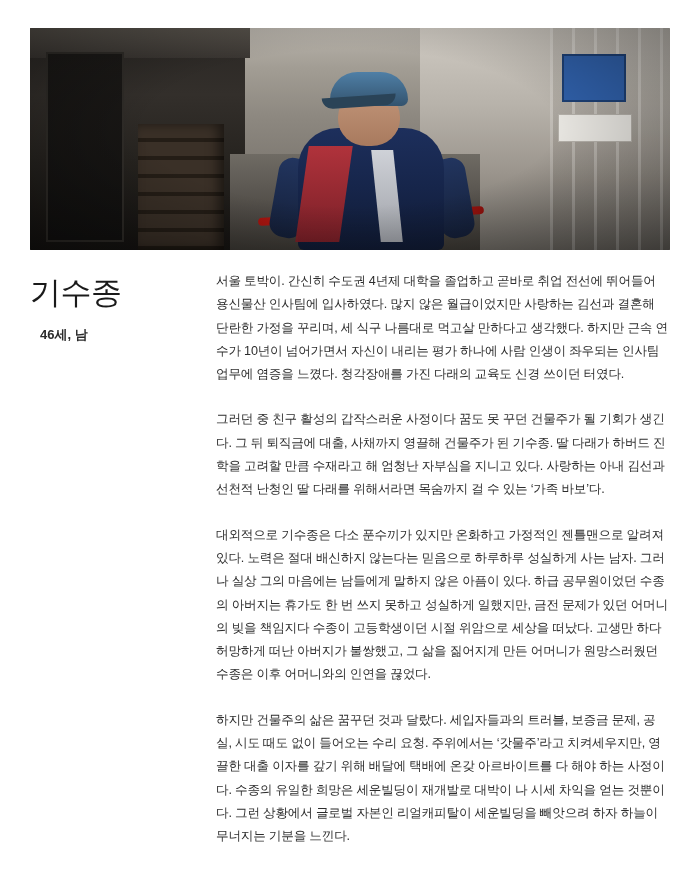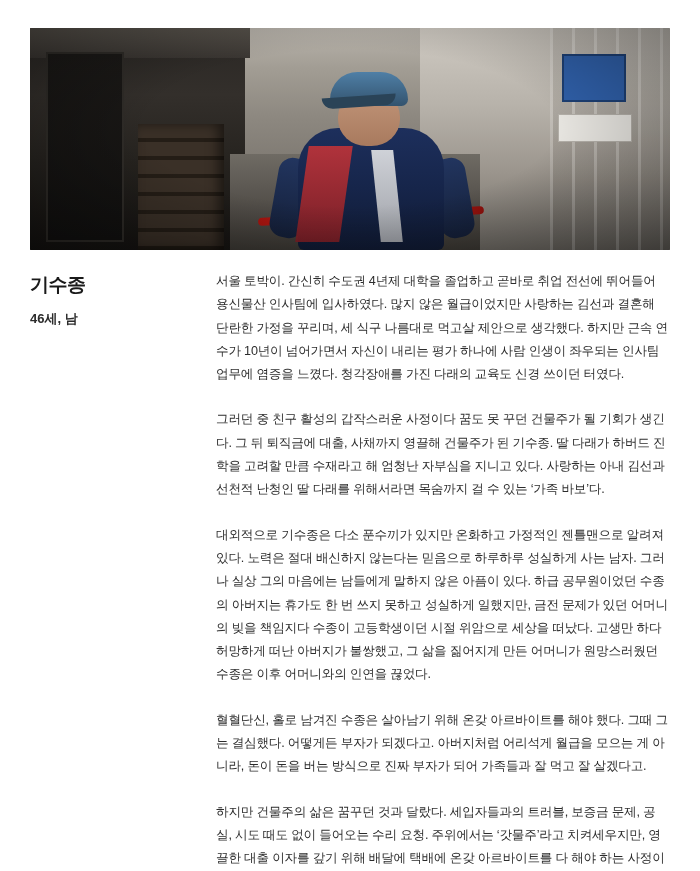--- a/index.html
+++ b/index.html
@@ -178,31 +178,31 @@
   .content {
     display: flex;
     margin-top: 18px;
   }
   .left-col {
     width: 186px;
     flex: 0 0 186px;
     padding-top: 4px;
   }
   .char-name {
-    font-size: 19px;
-    font-weight: bold;
+    font-size: 31px;
+    font-weight: normal;
     letter-spacing: -0.5px;
     color: #1a1a1a;
     margin: 0 0 12px 0;
   }
   .char-meta {
     font-size: 13px;
     font-weight: bold;
     color: #2b2b2b;
-    margin: 0;
+    margin: 10px;
   }
   .right-col {
     flex: 1 1 auto;
     padding-top: 2px;
   }
   .right-col p {
     margin: 0 0 22px 0;
     font-size: 12.6px;
     line-height: 1.85;
     color: #2c2c2c;
@@ -240,22 +240,21 @@
     </div>
     <div class="vignette"></div>
   </div>
 
   <div class="content">
     <div class="left-col">
       <h1 class="char-name">기수종</h1>
       <p class="char-meta">46세, 남</p>
     </div>
     <div class="right-col">
-      <p>서울 토박이. 간신히 수도권 4년제 대학을 졸업하고 곧바로 취업 전선에 뛰어들어 용신물산 인사팀에 입사하였다. 많지 않은 월급이었지만 사랑하는 김선과 결혼해 단란한 가정을 꾸리며, 세 식구 나름대로 먹고살 제안으로 생각했다. 하지만 근속 연수가 10년이 넘어가면서 자신이 내리는 평가 하나에 사람 인생이 좌우되는 인사팀 업무에 염증을 느꼈다. 청각장애를 가진 다래의 교육도 신경 쓰이던 터였다.</p>
+      <p>서울 토박이. 간신히 수도권 4년제 대학을 졸업하고 곧바로 취업 전선에 뛰어들어 용신물산 인사팀에 입사하였다. 많지 않은 월급이었지만 사랑하는 김선과 결혼해 단란한 가정을 꾸리며, 세 식구 나름대로 먹고살 만하다고 생각했다. 하지만 근속 연수가 10년이 넘어가면서 자신이 내리는 평가 하나에 사람 인생이 좌우되는 인사팀 업무에 염증을 느꼈다. 청각장애를 가진 다래의 교육도 신경 쓰이던 터였다.</p>
       <p>그러던 중 친구 활성의 갑작스러운 사정이다 꿈도 못 꾸던 건물주가 될 기회가 생긴다. 그 뒤 퇴직금에 대출, 사채까지 영끌해 건물주가 된 기수종. 딸 다래가 하버드 진학을 고려할 만큼 수재라고 해 엄청난 자부심을 지니고 있다. 사랑하는 아내 김선과 선천적 난청인 딸 다래를 위해서라면 목숨까지 걸 수 있는 ‘가족 바보’다.</p>
       <p>대외적으로 기수종은 다소 푼수끼가 있지만 온화하고 가정적인 젠틀맨으로 알려져 있다. 노력은 절대 배신하지 않는다는 믿음으로 하루하루 성실하게 사는 남자. 그러나 실상 그의 마음에는 남들에게 말하지 않은 아픔이 있다. 하급 공무원이었던 수종의 아버지는 휴가도 한 번 쓰지 못하고 성실하게 일했지만, 금전 문제가 있던 어머니의 빚을 책임지다 수종이 고등학생이던 시절 위암으로 세상을 떠났다. 고생만 하다 허망하게 떠난 아버지가 불쌍했고, 그 삶을 짊어지게 만든 어머니가 원망스러웠던 수종은 이후 어머니와의 인연을 끊었다.</p>
-      <p>혈혈단신, 홀로 남겨진 수종은 살아남기 위해 온갖 아르바이트를 해야 했다. 그때 그는 결심했다. 어떻게든 부자가 되겠다고. 아버지처럼 어리석게 월급을 모으는 게 아니라, 돈이 돈을 버는 방식으로 진짜 부자가 되어 가족들과 잘 먹고 잘 살겠다고.</p>
       <p>하지만 건물주의 삶은 꿈꾸던 것과 달랐다. 세입자들과의 트러블, 보증금 문제, 공실, 시도 때도 없이 들어오는 수리 요청. 주위에서는 ‘갓물주’라고 치켜세우지만, 영끌한 대출 이자를 갚기 위해 배달에 택배에 온갖 아르바이트를 다 해야 하는 사정이다. 수종의 유일한 희망은 세운빌딩이 재개발로 대박이 나 시세 차익을 얻는 것뿐이다. 그런 상황에서 글로벌 자본인 리얼캐피탈이 세운빌딩을 빼앗으려 하자 하늘이 무너지는 기분을 느낀다.</p>
 
     </div>
   </div>
 
 </div>
 
 </body></html>

